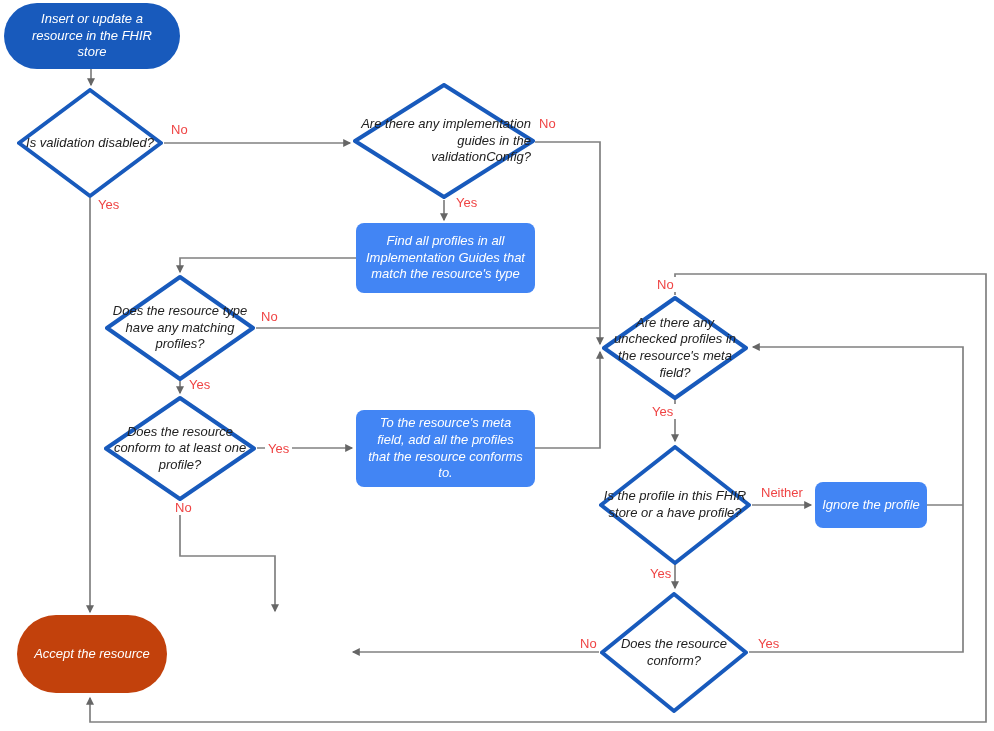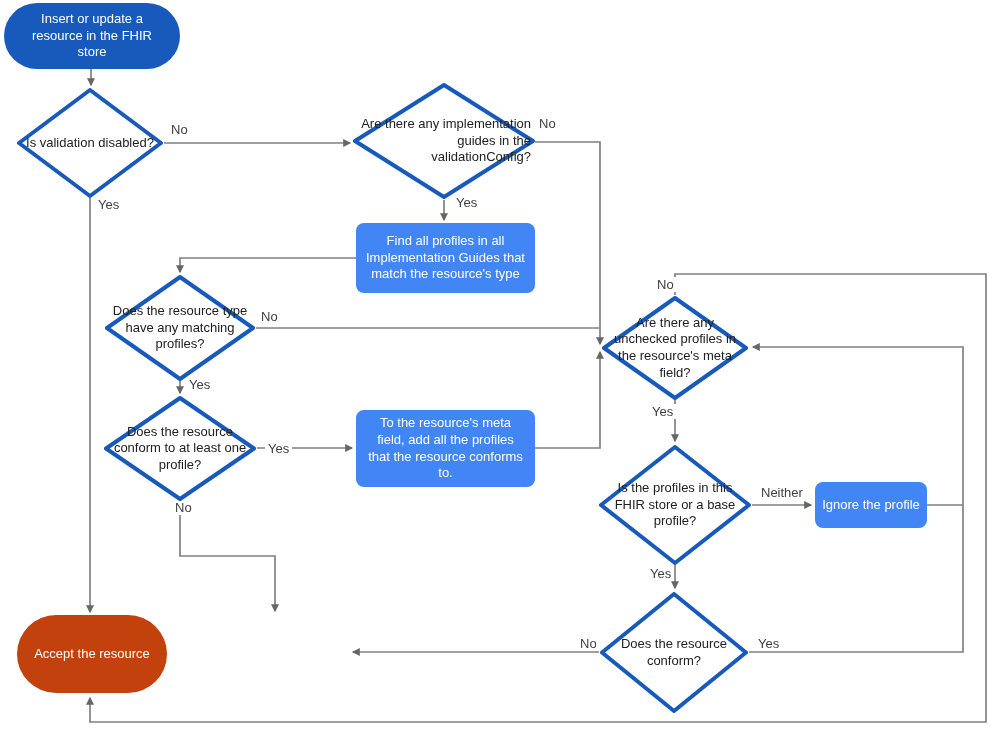--- a/index.html
+++ b/index.html
@@ -1,31 +1,31 @@
 <!DOCTYPE html>
 <html><head>
 <meta charset="utf-8">
 <style>
   html,body{margin:0;padding:0;background:#fff;}
   .canvas{position:relative;width:994px;height:731px;background:#fff;overflow:hidden;
           font-family:"Liberation Sans",sans-serif;}
   .edges{position:absolute;left:0;top:0;z-index:0;}
-  .edge-label{position:absolute;z-index:1;font-size:13px;color:#404040;background:#fff;
+  .edge-label{position:absolute;z-index:1;font-size:13px;color:#ef4444;background:#fff;
               padding:0 3px;white-space:nowrap;line-height:15px;}
   .node{position:absolute;z-index:2;display:flex;align-items:center;justify-content:center;
         text-align:center;font-size:13px;line-height:1.28;box-sizing:border-box;color:#fff;}
   .terminal{border-radius:40px;padding:0 14px;}
   .start{background:#185abc;}
   .accept{background:#c2410c;}
   .reject{background:#ea4335;}
   .action{background:#4285f4;border-radius:8px;padding:0 10px;}
   .diamond{color:#212121;background:transparent;padding:0;}
   .diamond > svg{position:absolute;left:0;top:0;}
   .diamond .node-text{position:relative;z-index:1;padding:0 4px;}
-  .node-text{display:block;}
+  .node-text{display:block;font-style:italic;}
 </style>
 </head>
 <body>
 
 <div class="canvas">
 
   <svg class="edges" width="994" height="731">
     <defs>
       <marker id="arrow" viewBox="0 0 10 10" refX="8.5" refY="5" markerWidth="9" markerHeight="8" orient="auto" markerUnits="userSpaceOnUse">
         <path d="M0 0 L10 5 L0 10 Z" fill="#666666"></path>
@@ -109,21 +109,21 @@
     <svg width="146" height="104">
       <polygon points="73,2 144,52 73,102 2,52" fill="#fff" stroke="#185abc" stroke-width="4" stroke-linejoin="round"></polygon>
     </svg>
     <span class="node-text">Are there any unchecked profiles in the resource's meta field?</span>
   </div>
 
   <div class="node diamond" style="left:599px;top:445px;width:152px;height:120px;">
     <svg width="152" height="120">
       <polygon points="76,2 150,60 76,118 2,60" fill="#fff" stroke="#185abc" stroke-width="4" stroke-linejoin="round"></polygon>
     </svg>
-    <span class="node-text">Is the profiles in this FHIR store or a base profile?</span>
+    <span class="node-text">Is the profile in this FHIR store or a have profile?</span>
   </div>
 
   <div class="node diamond" style="left:600px;top:592px;width:148px;height:121px;">
     <svg width="148" height="121">
       <polygon points="74,2 146,60.5 74,119 2,60.5" fill="#fff" stroke="#185abc" stroke-width="4" stroke-linejoin="round"></polygon>
     </svg>
     <span class="node-text">Does the resource conform?</span>
   </div>
 
   <div class="node action" style="left:356px;top:223px;width:179px;height:70px;">

